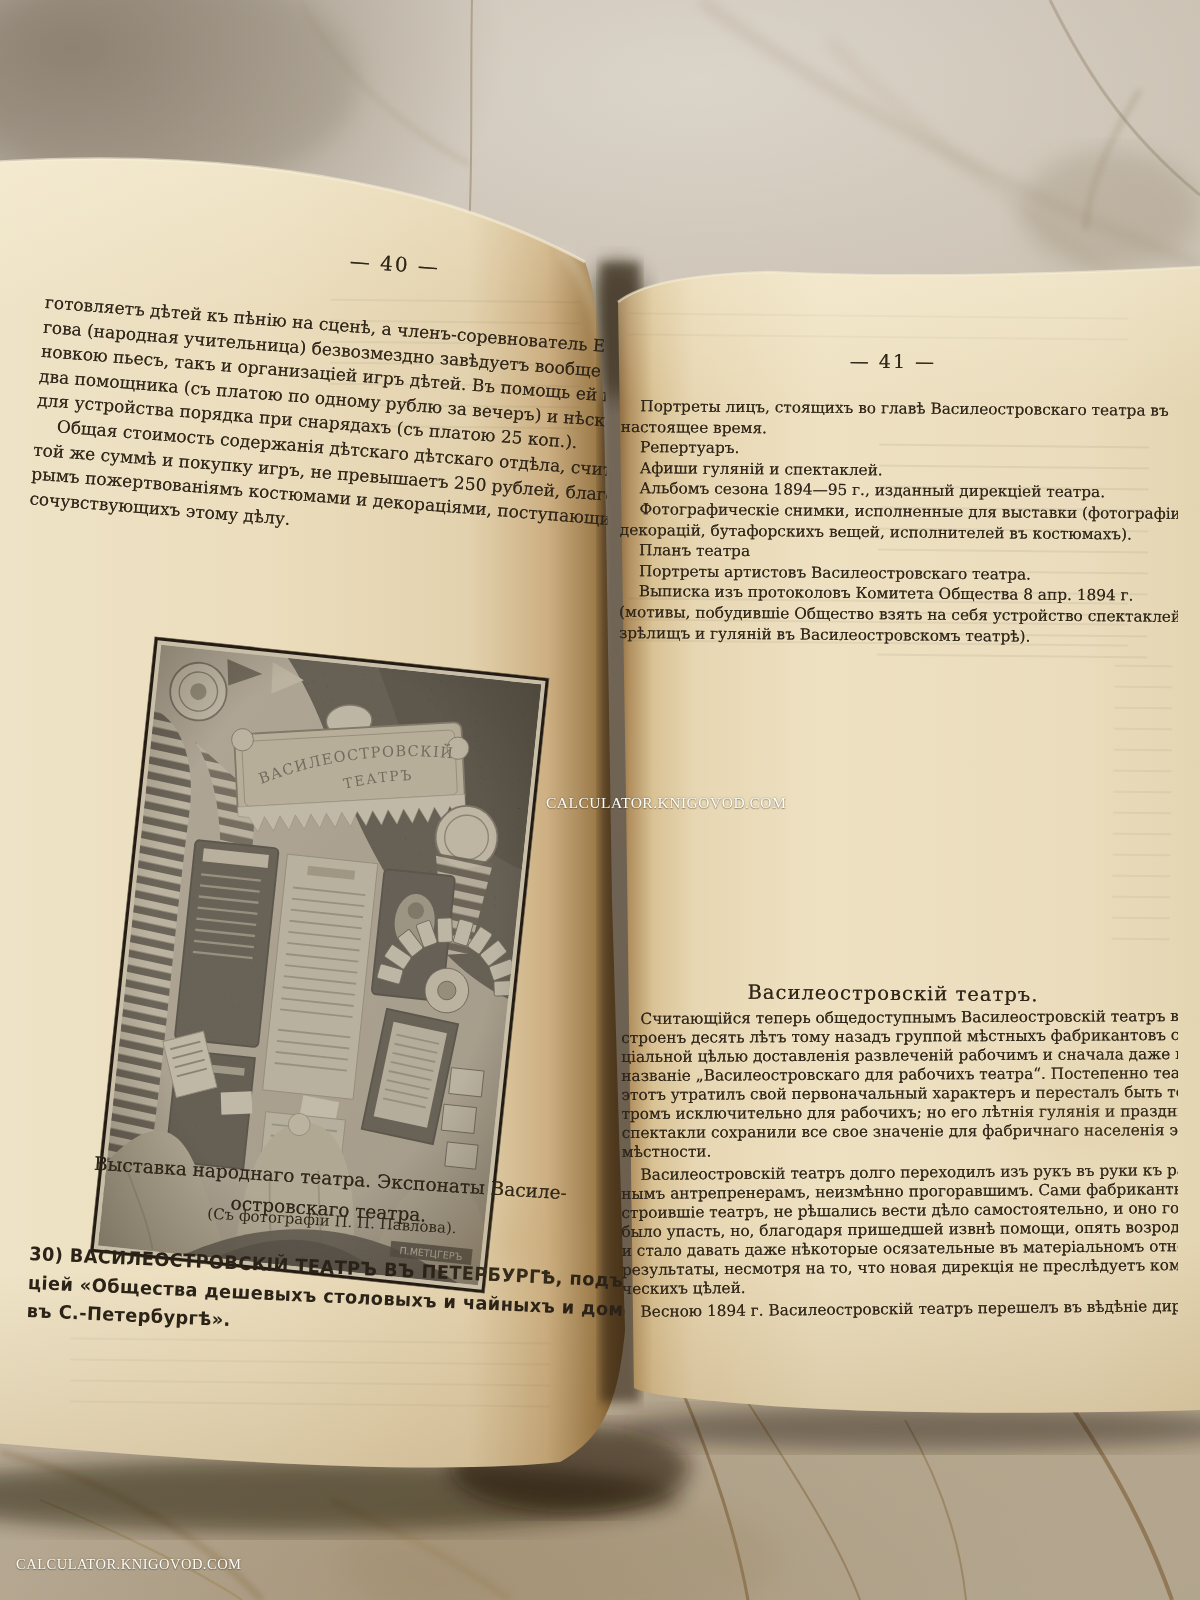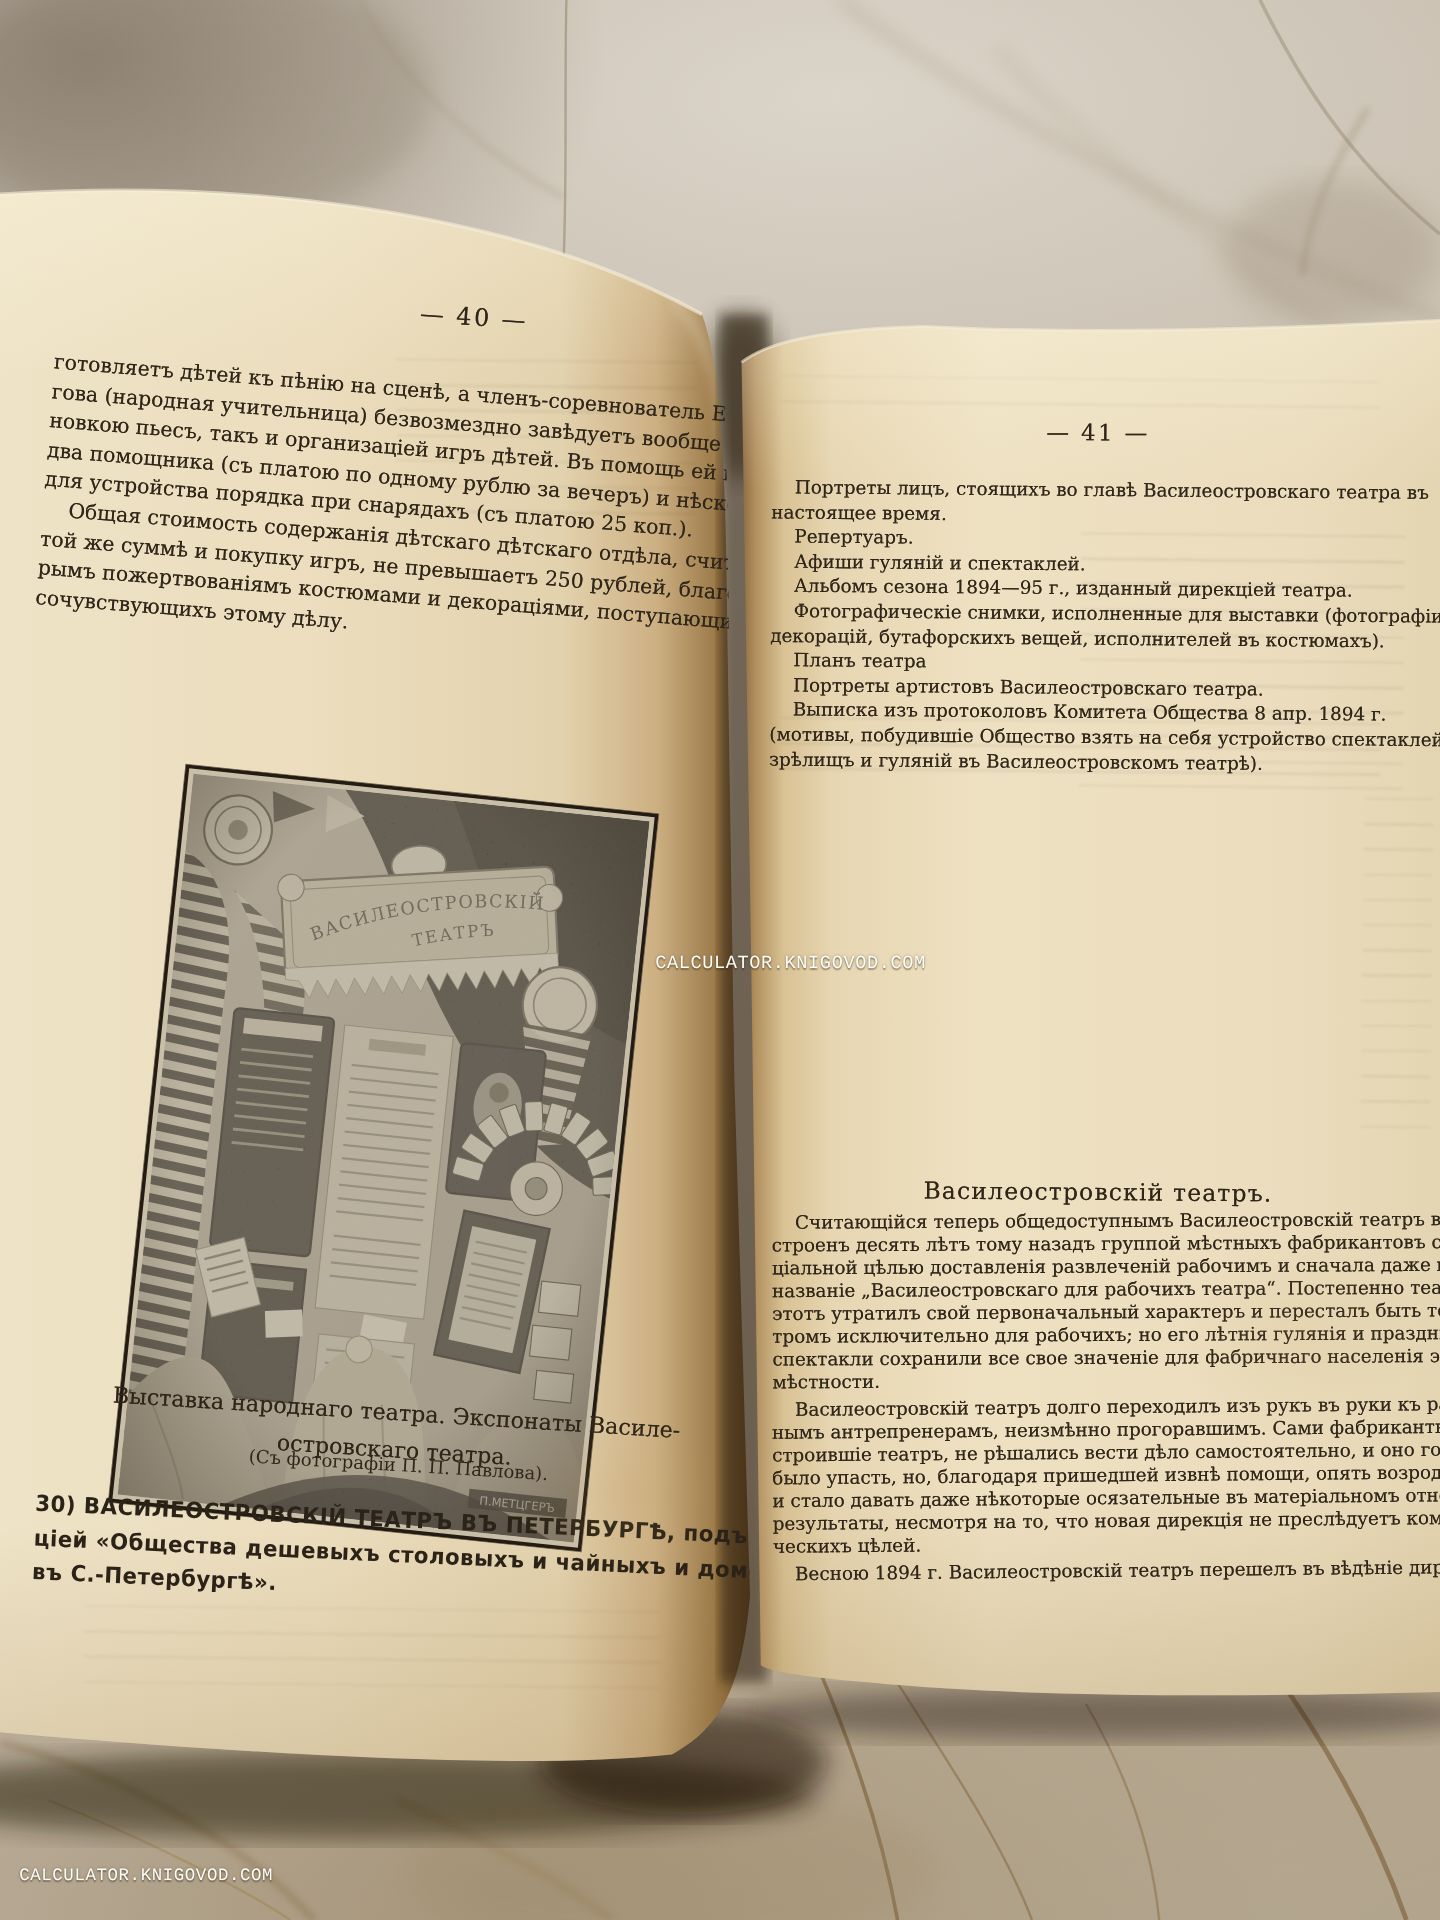--- a/index.html
+++ b/index.html
@@ -17,21 +17,21 @@
   }
   svg.layer{position:absolute; left:0; top:0;}
   
   #left-content{
     position:absolute; left:0; top:150px; width:660px; height:1350px;
     clip-path:polygon(0 12px,200px 5px,390px 40px,530px 82px,585px 112px,603px 160px,
       606px 270px,612px 750px,625px 1180px,618px 1258px,600px 1290px,560px 1312px,
       420px 1322px,200px 1308px,0 1294px);
   }
   #right-content{
-    position:absolute; left:610px; top:255px; width:590px; height:1160px;
+    position:absolute; left:588px; top:255px; width:590px; height:1160px;
     clip-path:polygon(8px 47px,30px 29px,80px 19px,160px 17px,300px 20px,590px 13px,
       590px 1155px,150px 1149px,40px 1133px,16px 1133px);
   }
   .tblock{position:absolute; color:#2f2619;}
   .ln{white-space:pre;}
   
   .lp-body{font-size:17px; line-height:24.6px; width:660px;
     transform:rotate(4.5deg); transform-origin:0 0; text-shadow:0 0 .4px rgba(47,38,25,.75);}
   .lp-pageno{font-size:20px; letter-spacing:2px; width:160px; text-align:center;
     transform:rotate(4deg); text-shadow:0 0 .4px rgba(47,38,25,.7);}
@@ -52,21 +52,21 @@
   
   .photo{position:absolute; border:3px solid #241c12; background:#c9bfa9; padding:4px;
     box-shadow:0 0 0 .5px #6b604c;}
   #photo-left{left:155px; top:487px; width:382px; height:604px; transform:rotate(6deg); transform-origin:0 0;}
   .photo svg{display:block; width:100%; height:100%;}
   
   .ghost{position:absolute;
     background:repeating-linear-gradient(180deg, rgba(96,92,66,.17) 0 2px, rgba(96,92,66,0) 2px 21px);
     filter:blur(.7px); transform:rotate(.6deg);}
   
-  .wm{position:absolute; font-family:Liberation Mono, monospace; color:#fdfdfa;
+  .wm{position:absolute; font-family:Liberation Serif, serif; color:#fdfdfa;
     text-shadow:0 0 2px rgba(70,58,36,.55), 0 1px 1px rgba(60,48,28,.4); z-index:40;}
   #wm-center{left:546px; top:794px; font-size:15.5px; letter-spacing:.5px;}
   #wm-bottom{left:16px; top:1556px; font-size:14.5px; letter-spacing:.5px;}
   .stain{position:absolute; border-radius:50%; pointer-events:none;}
 </style>
 </head>
 <body>
 
 <div id="scene">
 

